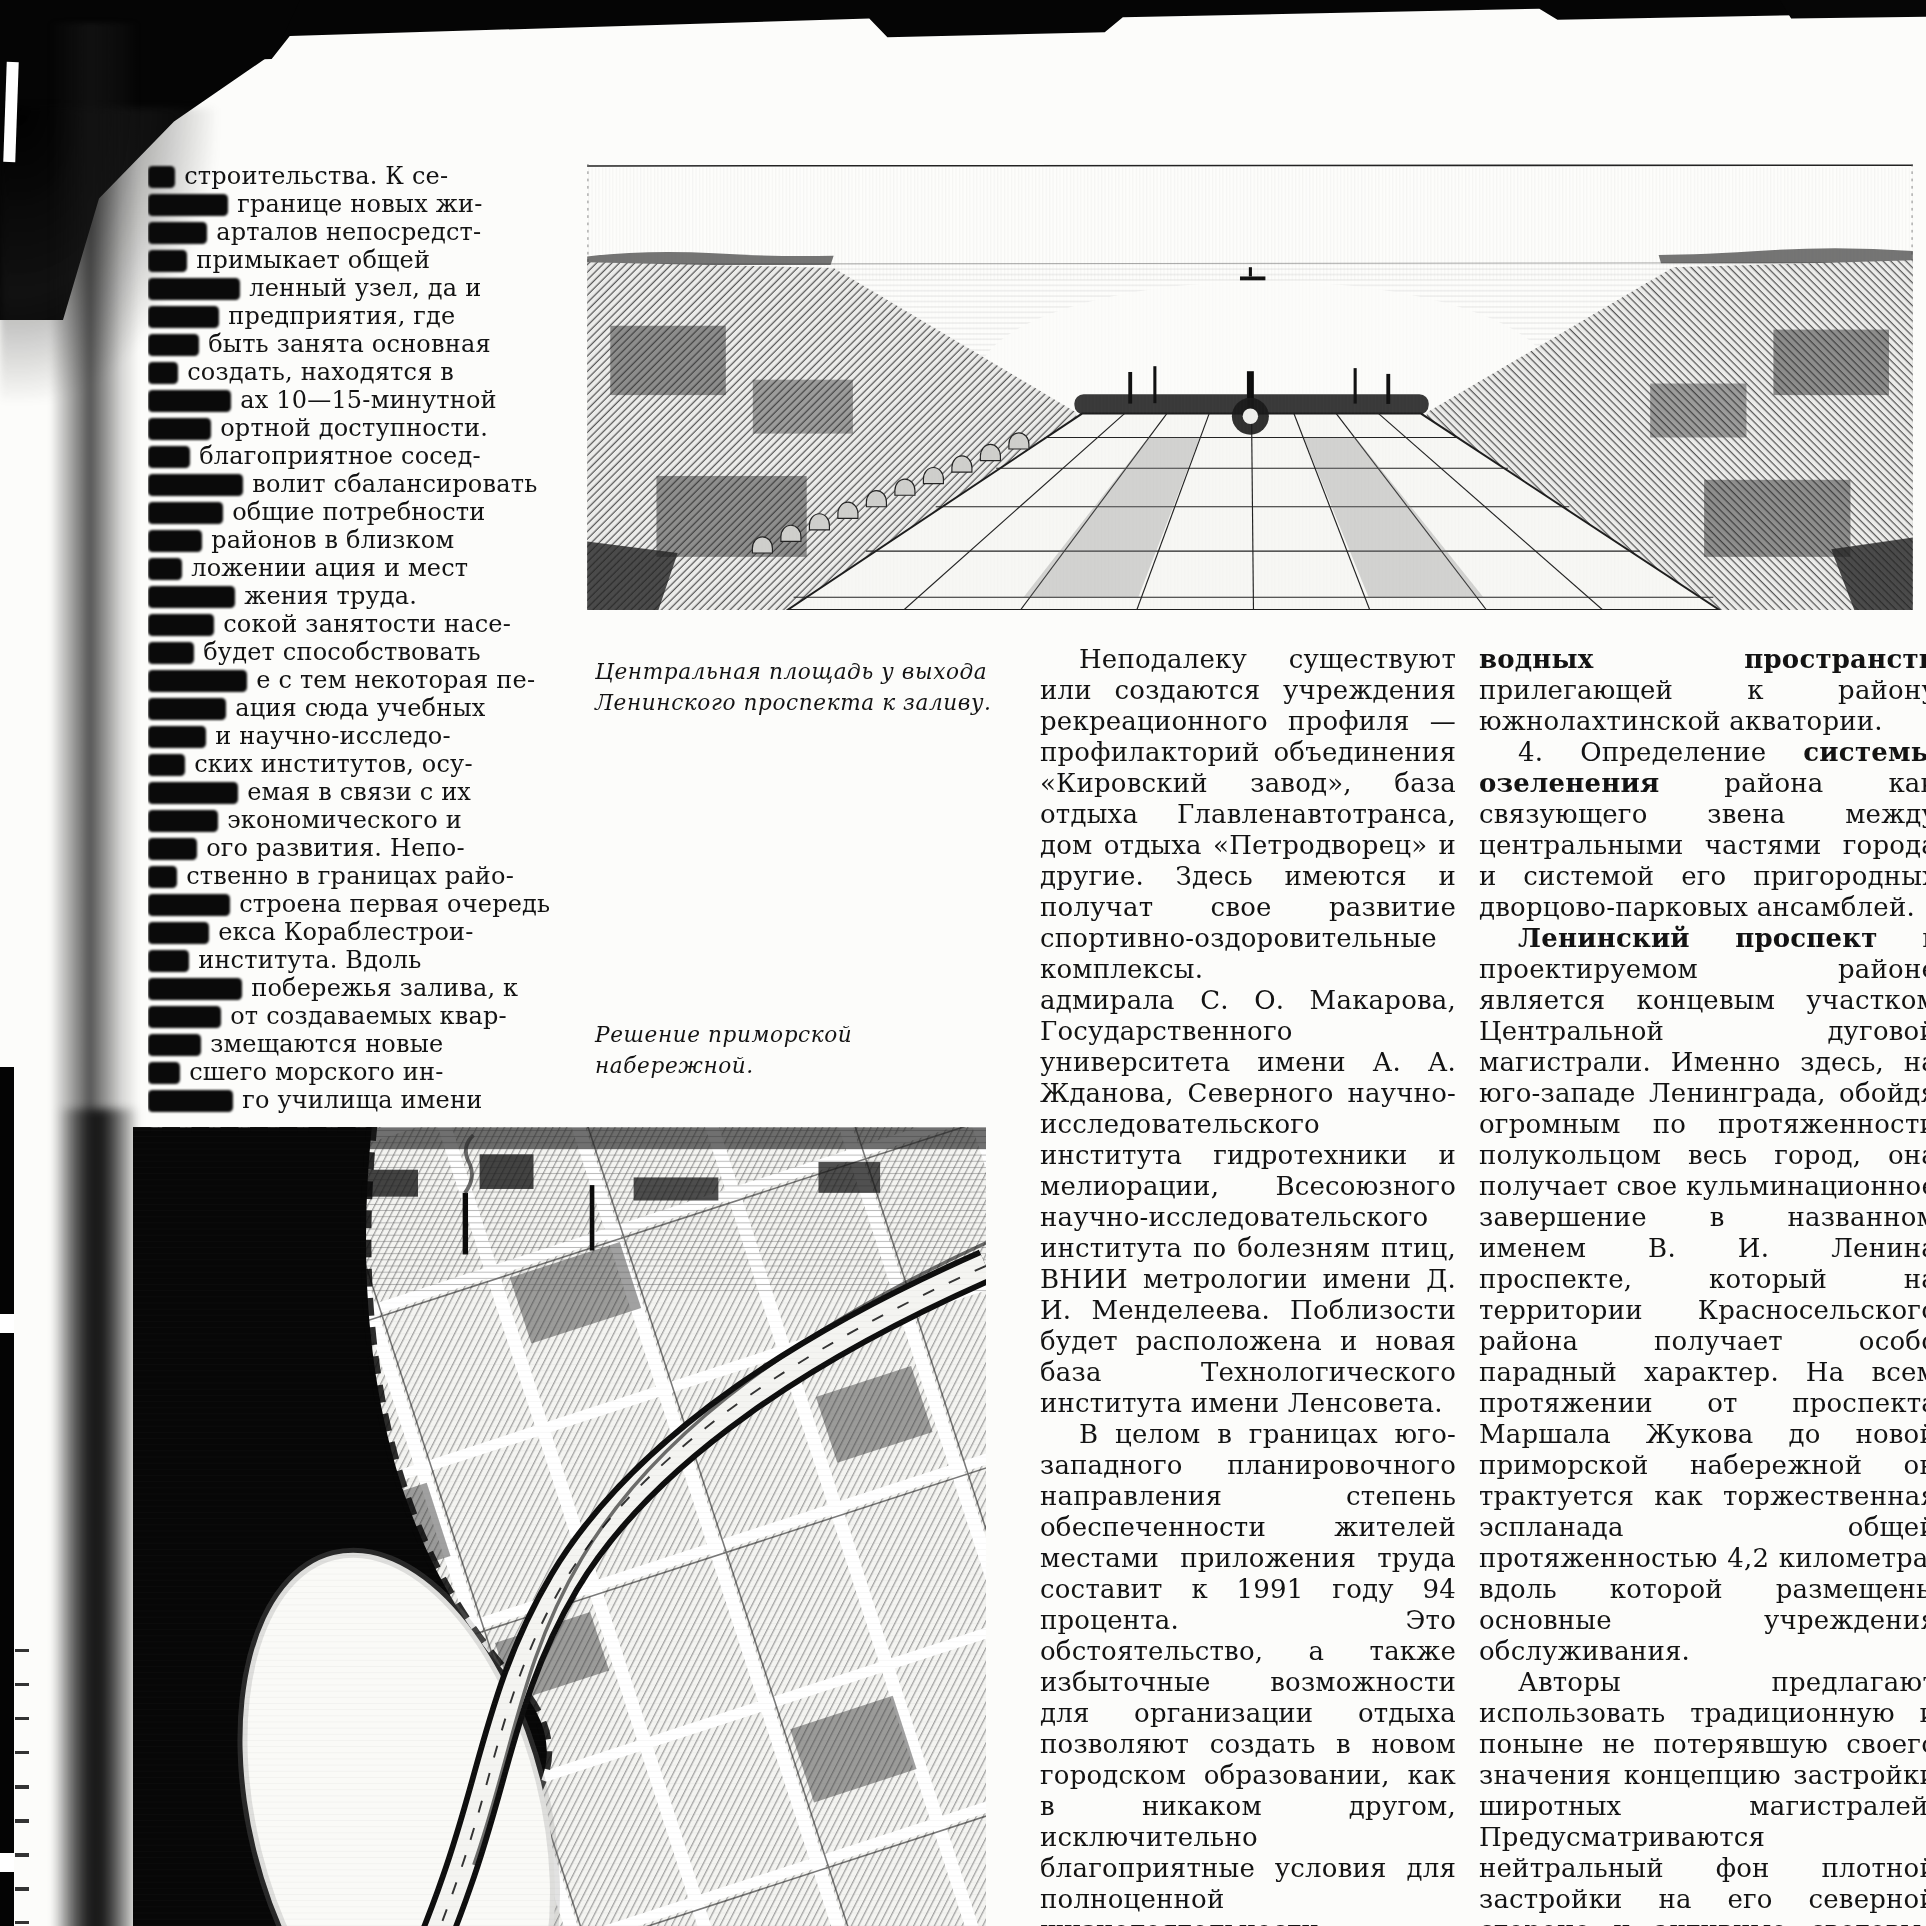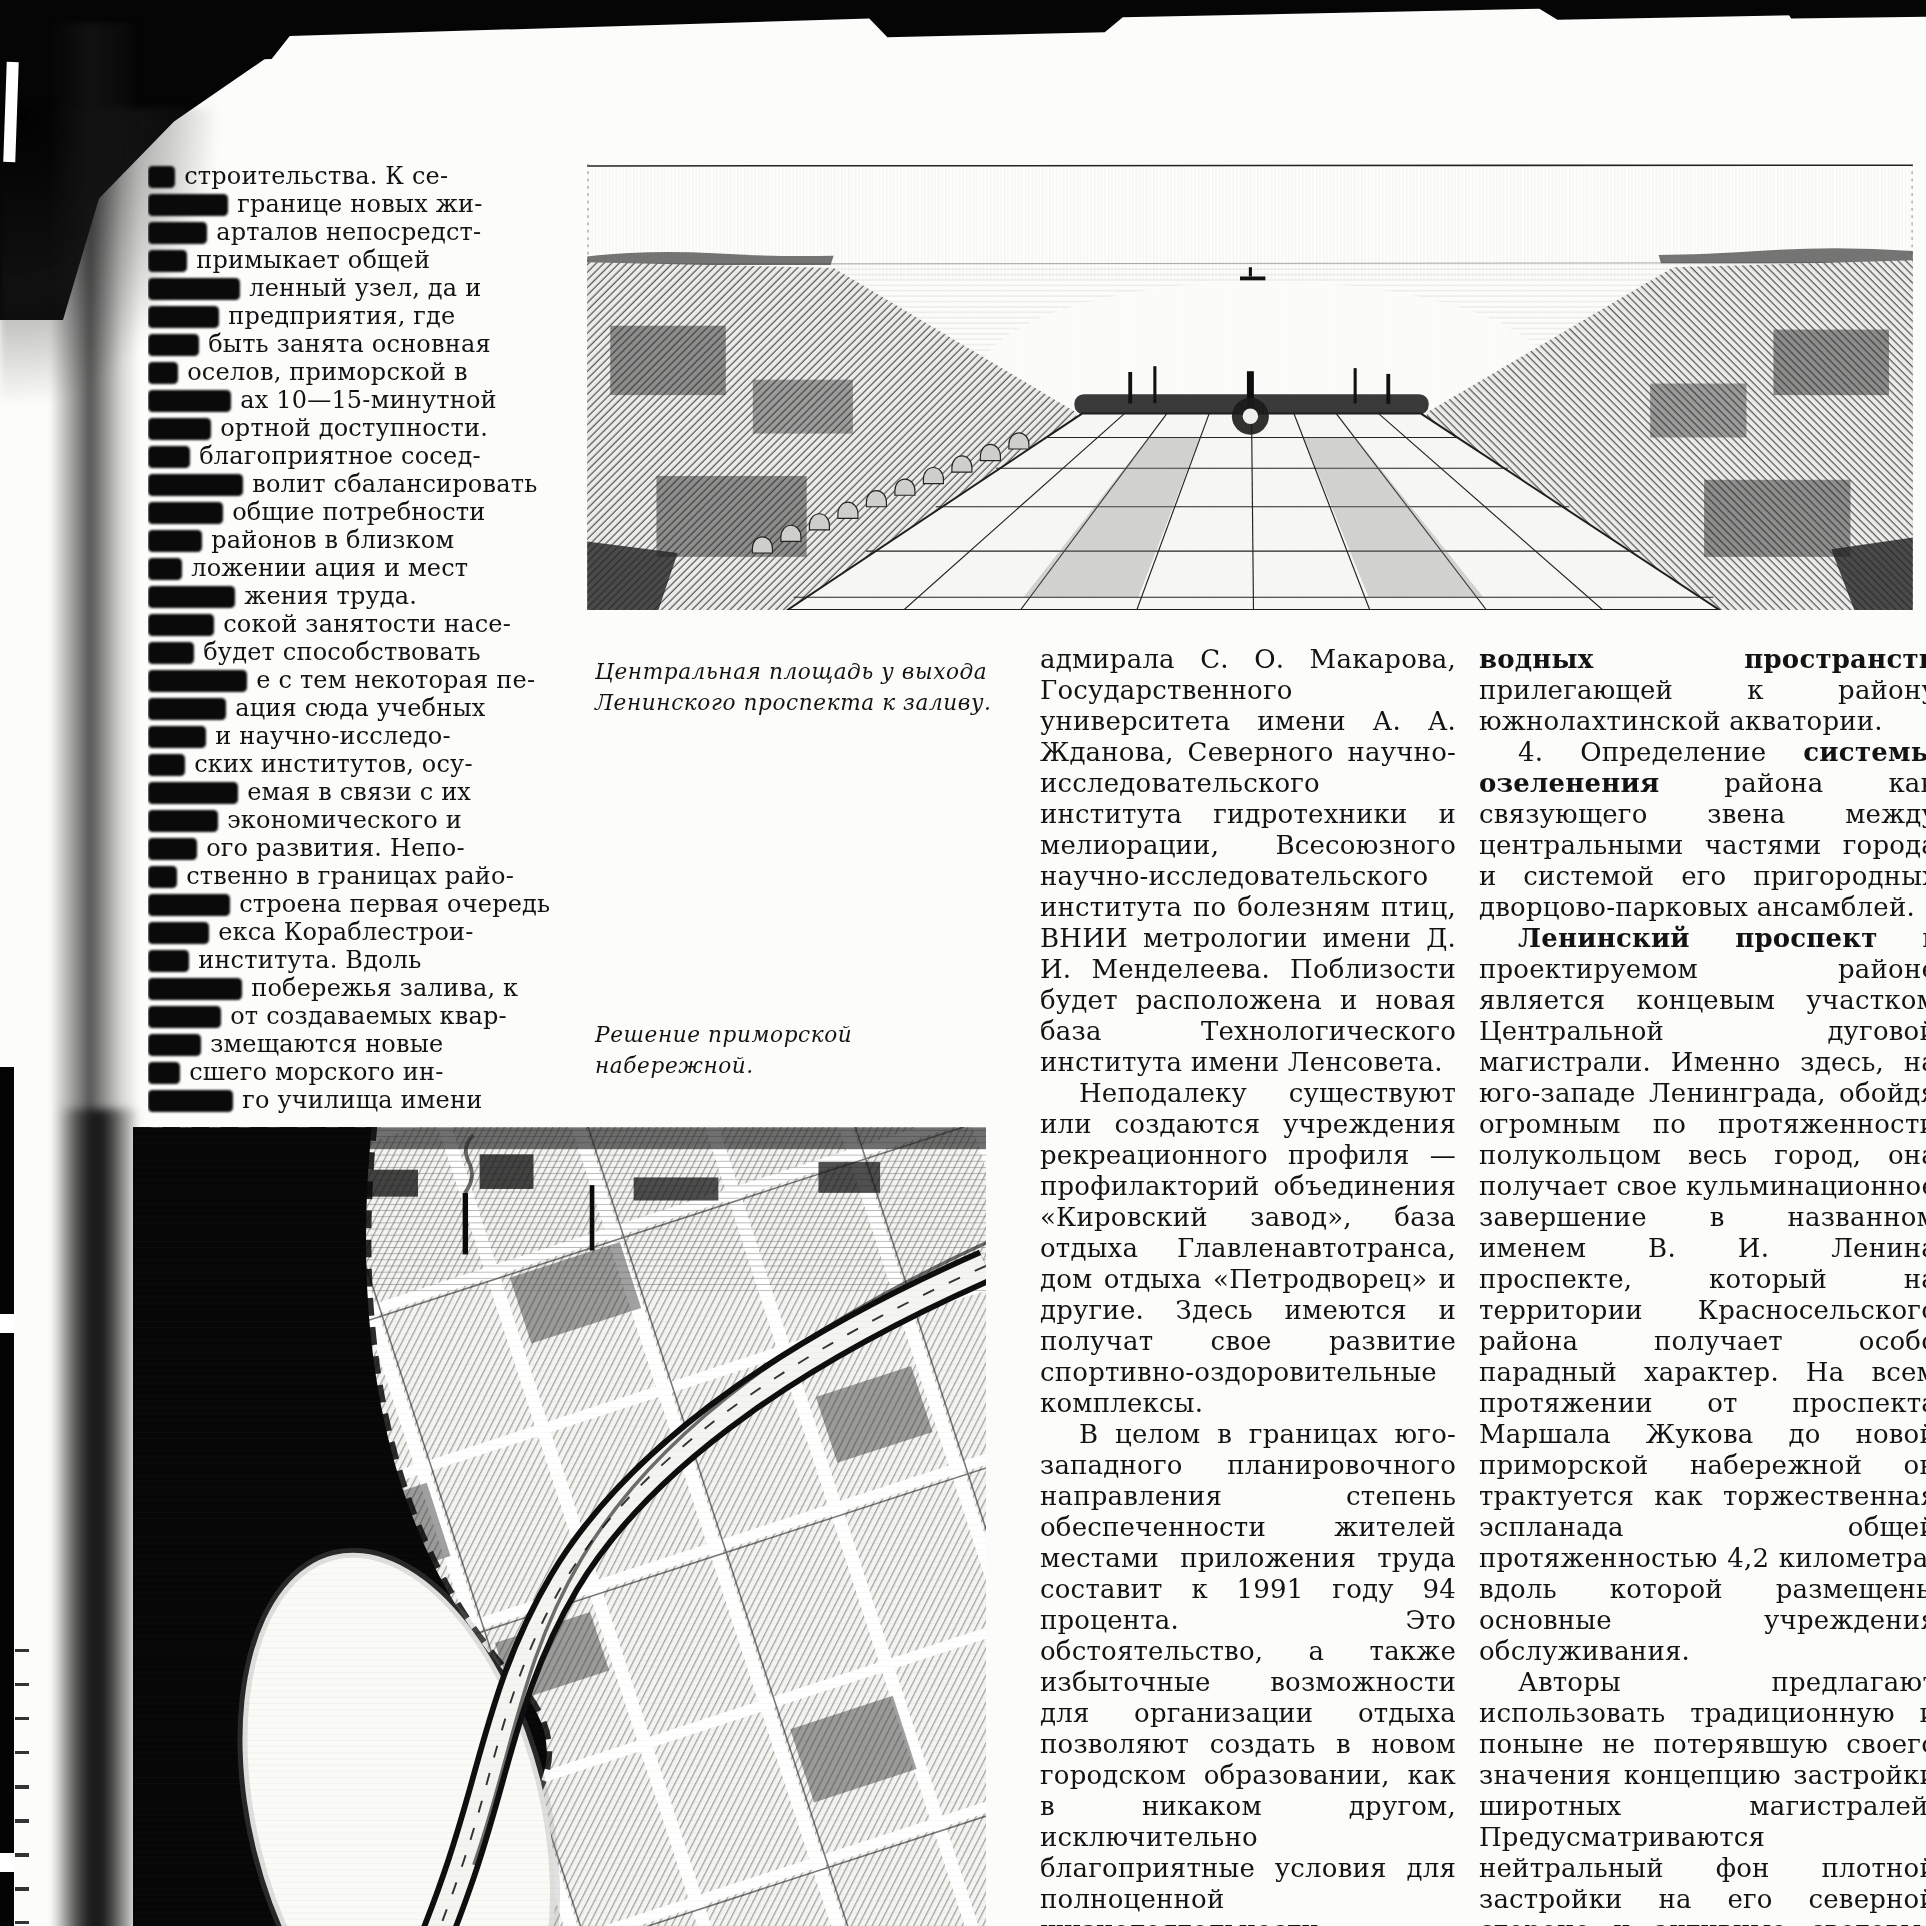--- a/index.html
+++ b/index.html
@@ -265,21 +265,21 @@
 </div>
 
 <div id="left-column">
     <div class="lcline"><span class="blob" style="width: 27px;"></span><span>строительства. К се-</span></div>
     <div class="lcline"><span class="blob" style="width: 80px;"></span><span>границе новых жи-</span></div>
     <div class="lcline"><span class="blob" style="width: 59px;"></span><span>арталов непосредст-</span></div>
     <div class="lcline"><span class="blob" style="width: 39px;"></span><span>примыкает общей</span></div>
     <div class="lcline"><span class="blob" style="width: 92px;"></span><span>ленный узел, да и</span></div>
     <div class="lcline"><span class="blob" style="width: 71px;"></span><span>предприятия, где</span></div>
     <div class="lcline"><span class="blob" style="width: 51px;"></span><span>быть занята основная</span></div>
-    <div class="lcline"><span class="blob" style="width: 30px;"></span><span>оселов, приморской в</span></div>
+    <div class="lcline"><span class="blob" style="width: 30px;"></span><span>создать, находятся в</span></div>
     <div class="lcline"><span class="blob" style="width: 83px;"></span><span>ах 10—15-минутной</span></div>
     <div class="lcline"><span class="blob" style="width: 63px;"></span><span>ортной доступности.</span></div>
     <div class="lcline"><span class="blob" style="width: 42px;"></span><span>благоприятное сосед-</span></div>
     <div class="lcline"><span class="blob" style="width: 95px;"></span><span>волит сбалансировать</span></div>
     <div class="lcline"><span class="blob" style="width: 75px;"></span><span>общие потребности</span></div>
     <div class="lcline"><span class="blob" style="width: 54px;"></span><span>районов в близком</span></div>
     <div class="lcline"><span class="blob" style="width: 34px;"></span><span>ложении ация и мест</span></div>
     <div class="lcline"><span class="blob" style="width: 87px;"></span><span>жения труда.</span></div>
     <div class="lcline"><span class="blob" style="width: 66px;"></span><span>сокой занятости насе-</span></div>
     <div class="lcline"><span class="blob" style="width: 46px;"></span><span>будет способствовать</span></div>
@@ -298,22 +298,22 @@
     <div class="lcline"><span class="blob" style="width: 73px;"></span><span>от создаваемых квар-</span></div>
     <div class="lcline"><span class="blob" style="width: 53px;"></span><span>змещаются новые</span></div>
     <div class="lcline"><span class="blob" style="width: 32px;"></span><span>сшего морского ин-</span></div>
     <div class="lcline"><span class="blob" style="width: 85px;"></span><span>го училища имени</span></div>
   </div>
 
 <div class="caption" id="caption-top">Центральная площадь у выхода Ленинского проспекта к заливу.</div>
 <div class="caption" id="caption-left">Решение приморской набережной.</div>
 
 <div class="col" id="middle-column" style="left:1040px;top:644px;width:416px;">
+    <p class="para"><span>Неподалеку существуют или создаются учреждения рекреационного профиля — профилакторий объединения «Кировский завод», база отдыха Главленавтотранса, дом отдыха «Петродворец» и другие. Здесь имеются и получат свое развитие спортивно-оздоровительные комплексы.</span></p>
     <p class="para noindent"><span>адмирала С. О. Макарова, Государственного университета имени А. А. Жданова, Северного научно-исследовательского института гидротехники и мелиорации, Всесоюзного научно-исследовательского института по болезням птиц, ВНИИ метрологии имени Д. И. Менделеева. Поблизости будет расположена и новая база Технологического института имени Ленсовета.</span></p>
-    <p class="para"><span>Неподалеку существуют или создаются учреждения рекреационного профиля — профилакторий объединения «Кировский завод», база отдыха Главленавтотранса, дом отдыха «Петродворец» и другие. Здесь имеются и получат свое развитие спортивно-оздоровительные комплексы.</span></p>
     <p class="para"><span>В целом в границах юго-западного планировочного направления степень обеспеченности жителей местами приложения труда составит к 1991 году 94 процента. Это обстоятельство, а также избыточные возможности для организации отдыха позволяют создать в новом городском образовании, как в никаком другом, исключительно благоприятные условия для полноценной жизнедеятельности населения, для экономических и социальных преобразований в настоящем и будущем.</span></p>
   </div>
 
 <div class="col" id="right-column" style="left:1479px;top:644px;width:458px;">
     <p class="para noindent"><b>водных пространств</b><span> прилегающей к району южнолахтинской акватории.</span></p>
     <p class="para"><span>4. Определение </span><b>системы озеленения</b><span> района как связующего звена между центральными частями города и системой его пригородных дворцово-парковых ансамблей.</span></p>
     <p class="para"><b>Ленинский проспект</b><span> в проектируемом районе является концевым участком Центральной дуговой магистрали. Именно здесь, на юго-западе Ленинграда, обойдя огромным по протяженности полукольцом весь город, она получает свое кульминационное завершение в названном именем В. И. Ленина проспекте, который на территории Красносельского района получает особо парадный характер. На всем протяжении от проспекта Маршала Жукова до новой приморской набережной он трактуется как торжественная эспланада общей протяженностью 4,2 километра, вдоль которой размещены основные учреждения обслуживания.</span></p>
     <p class="para"><span>Авторы предлагают использовать традиционную и поныне не потерявшую своего значения концепцию застройки широтных магистралей. Предусматриваются нейтральный фон плотной застройки на его северной стороне и активные световые разрывы на противоположной.</span></p>
   </div>
 

